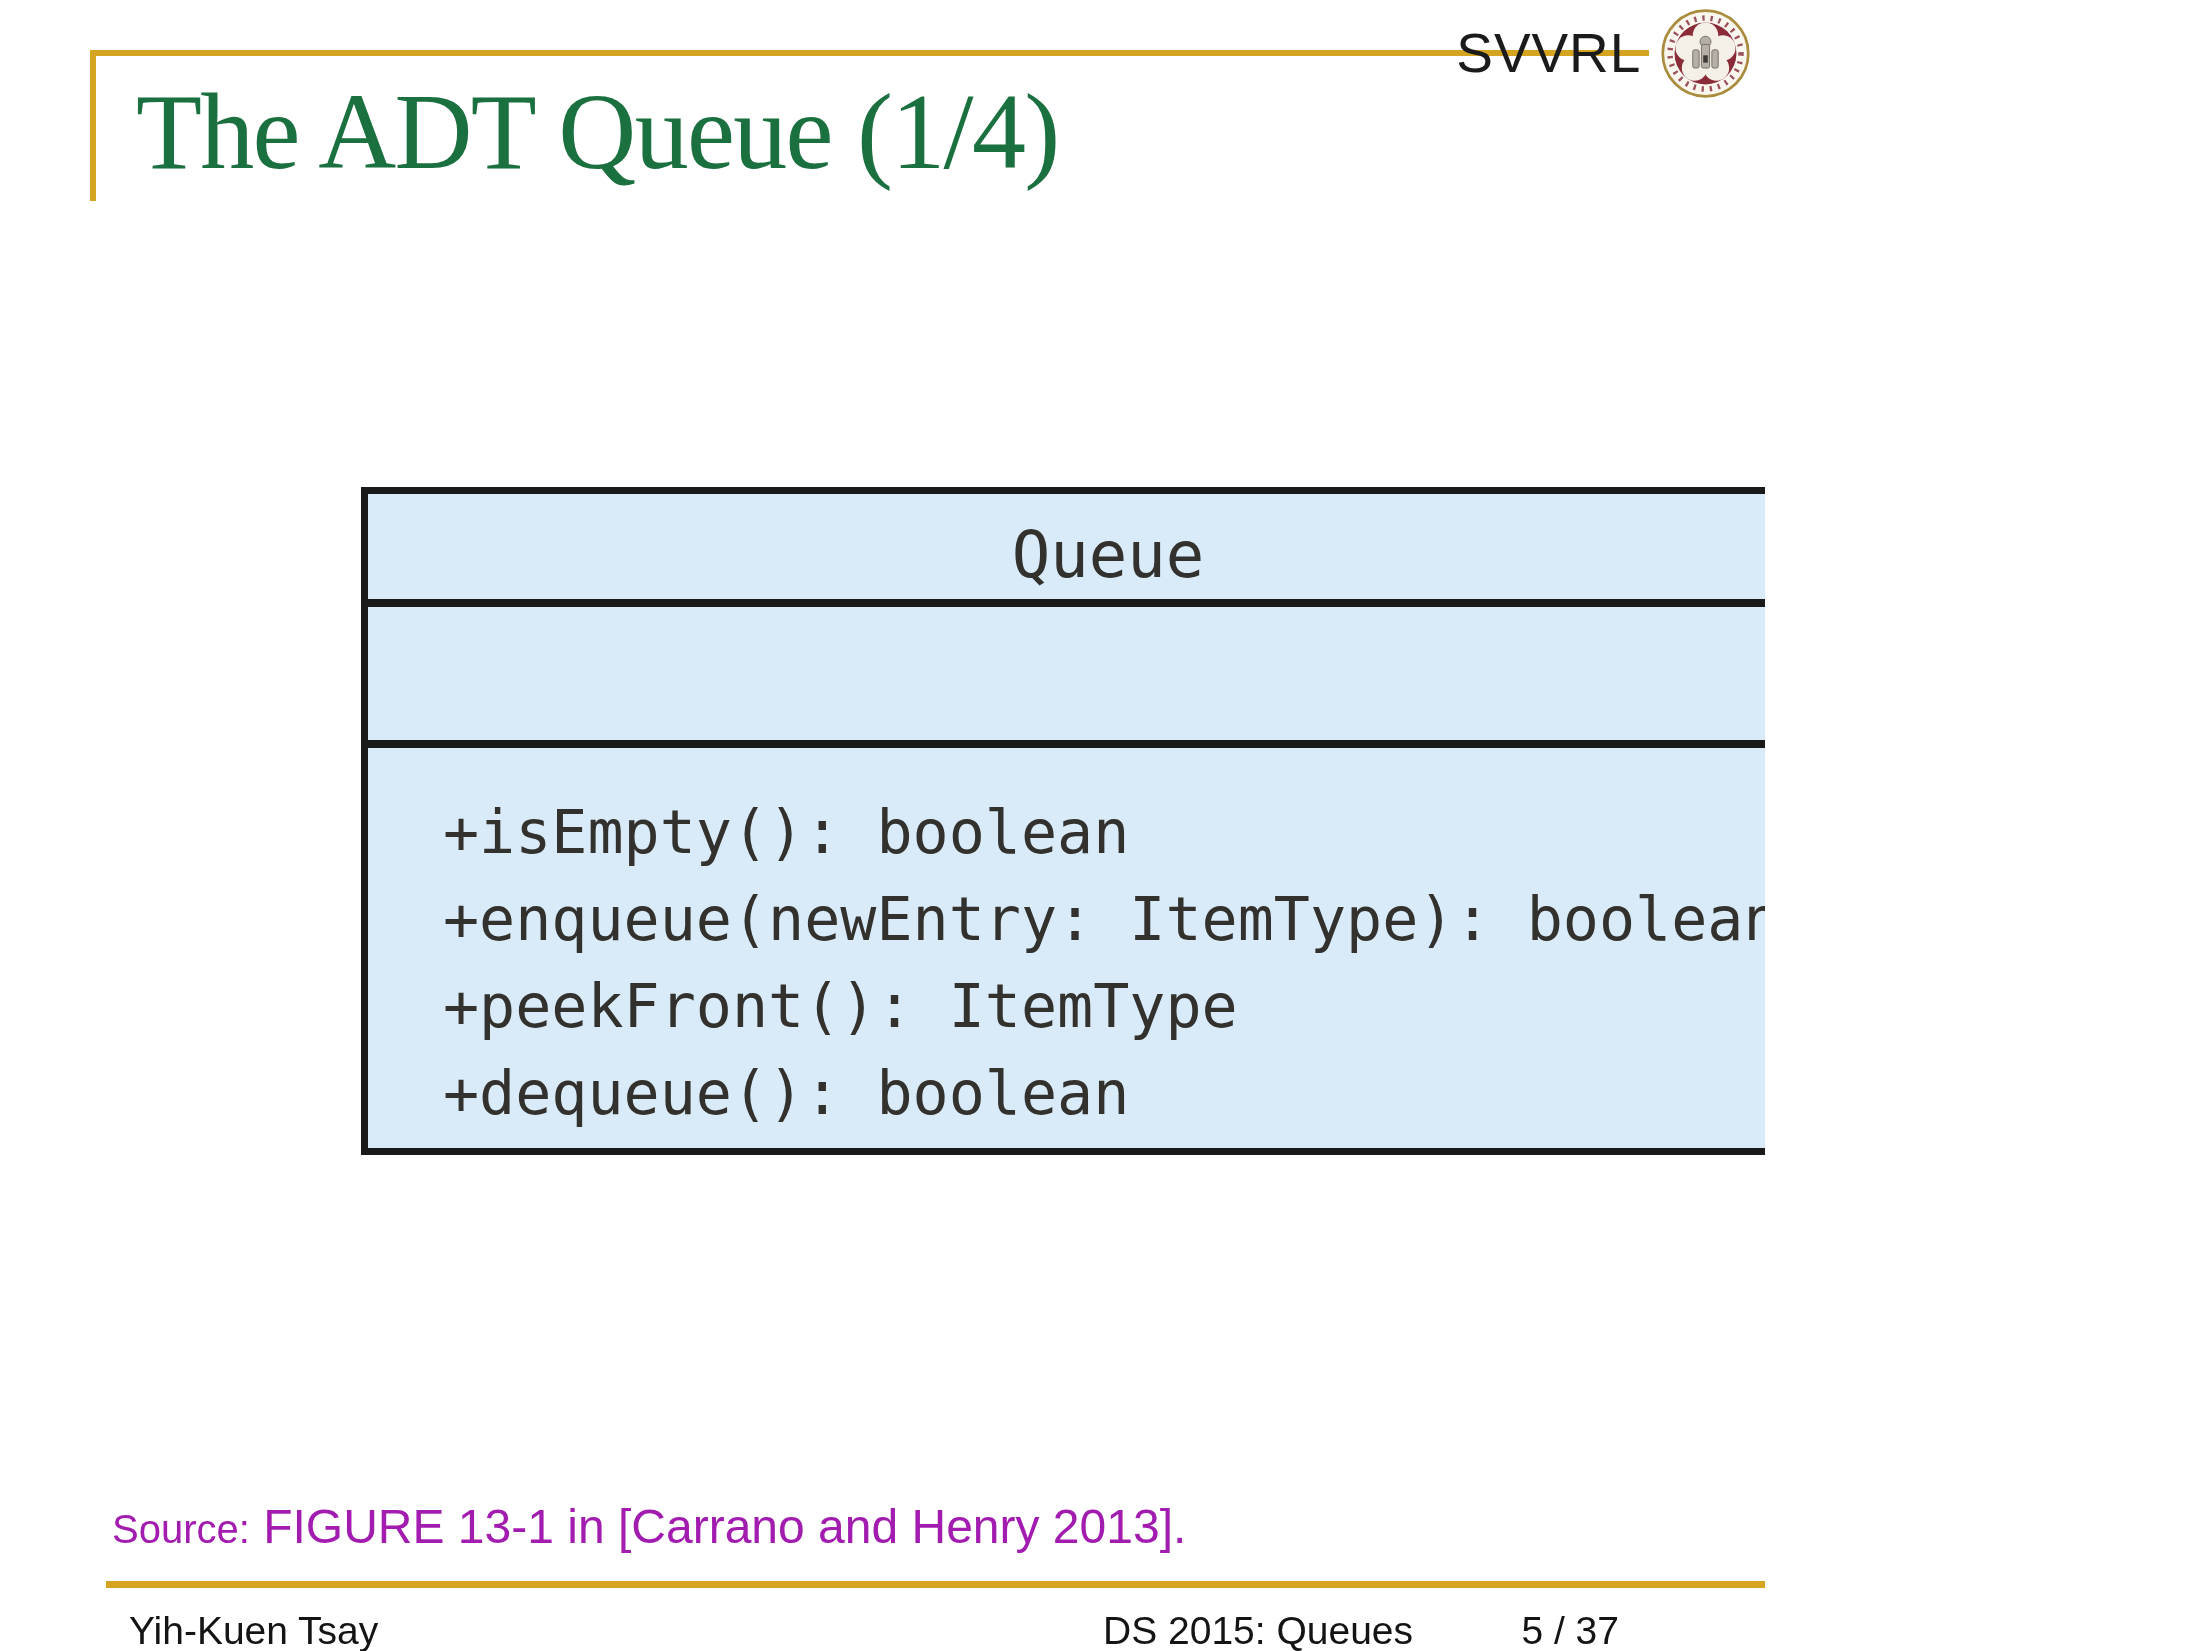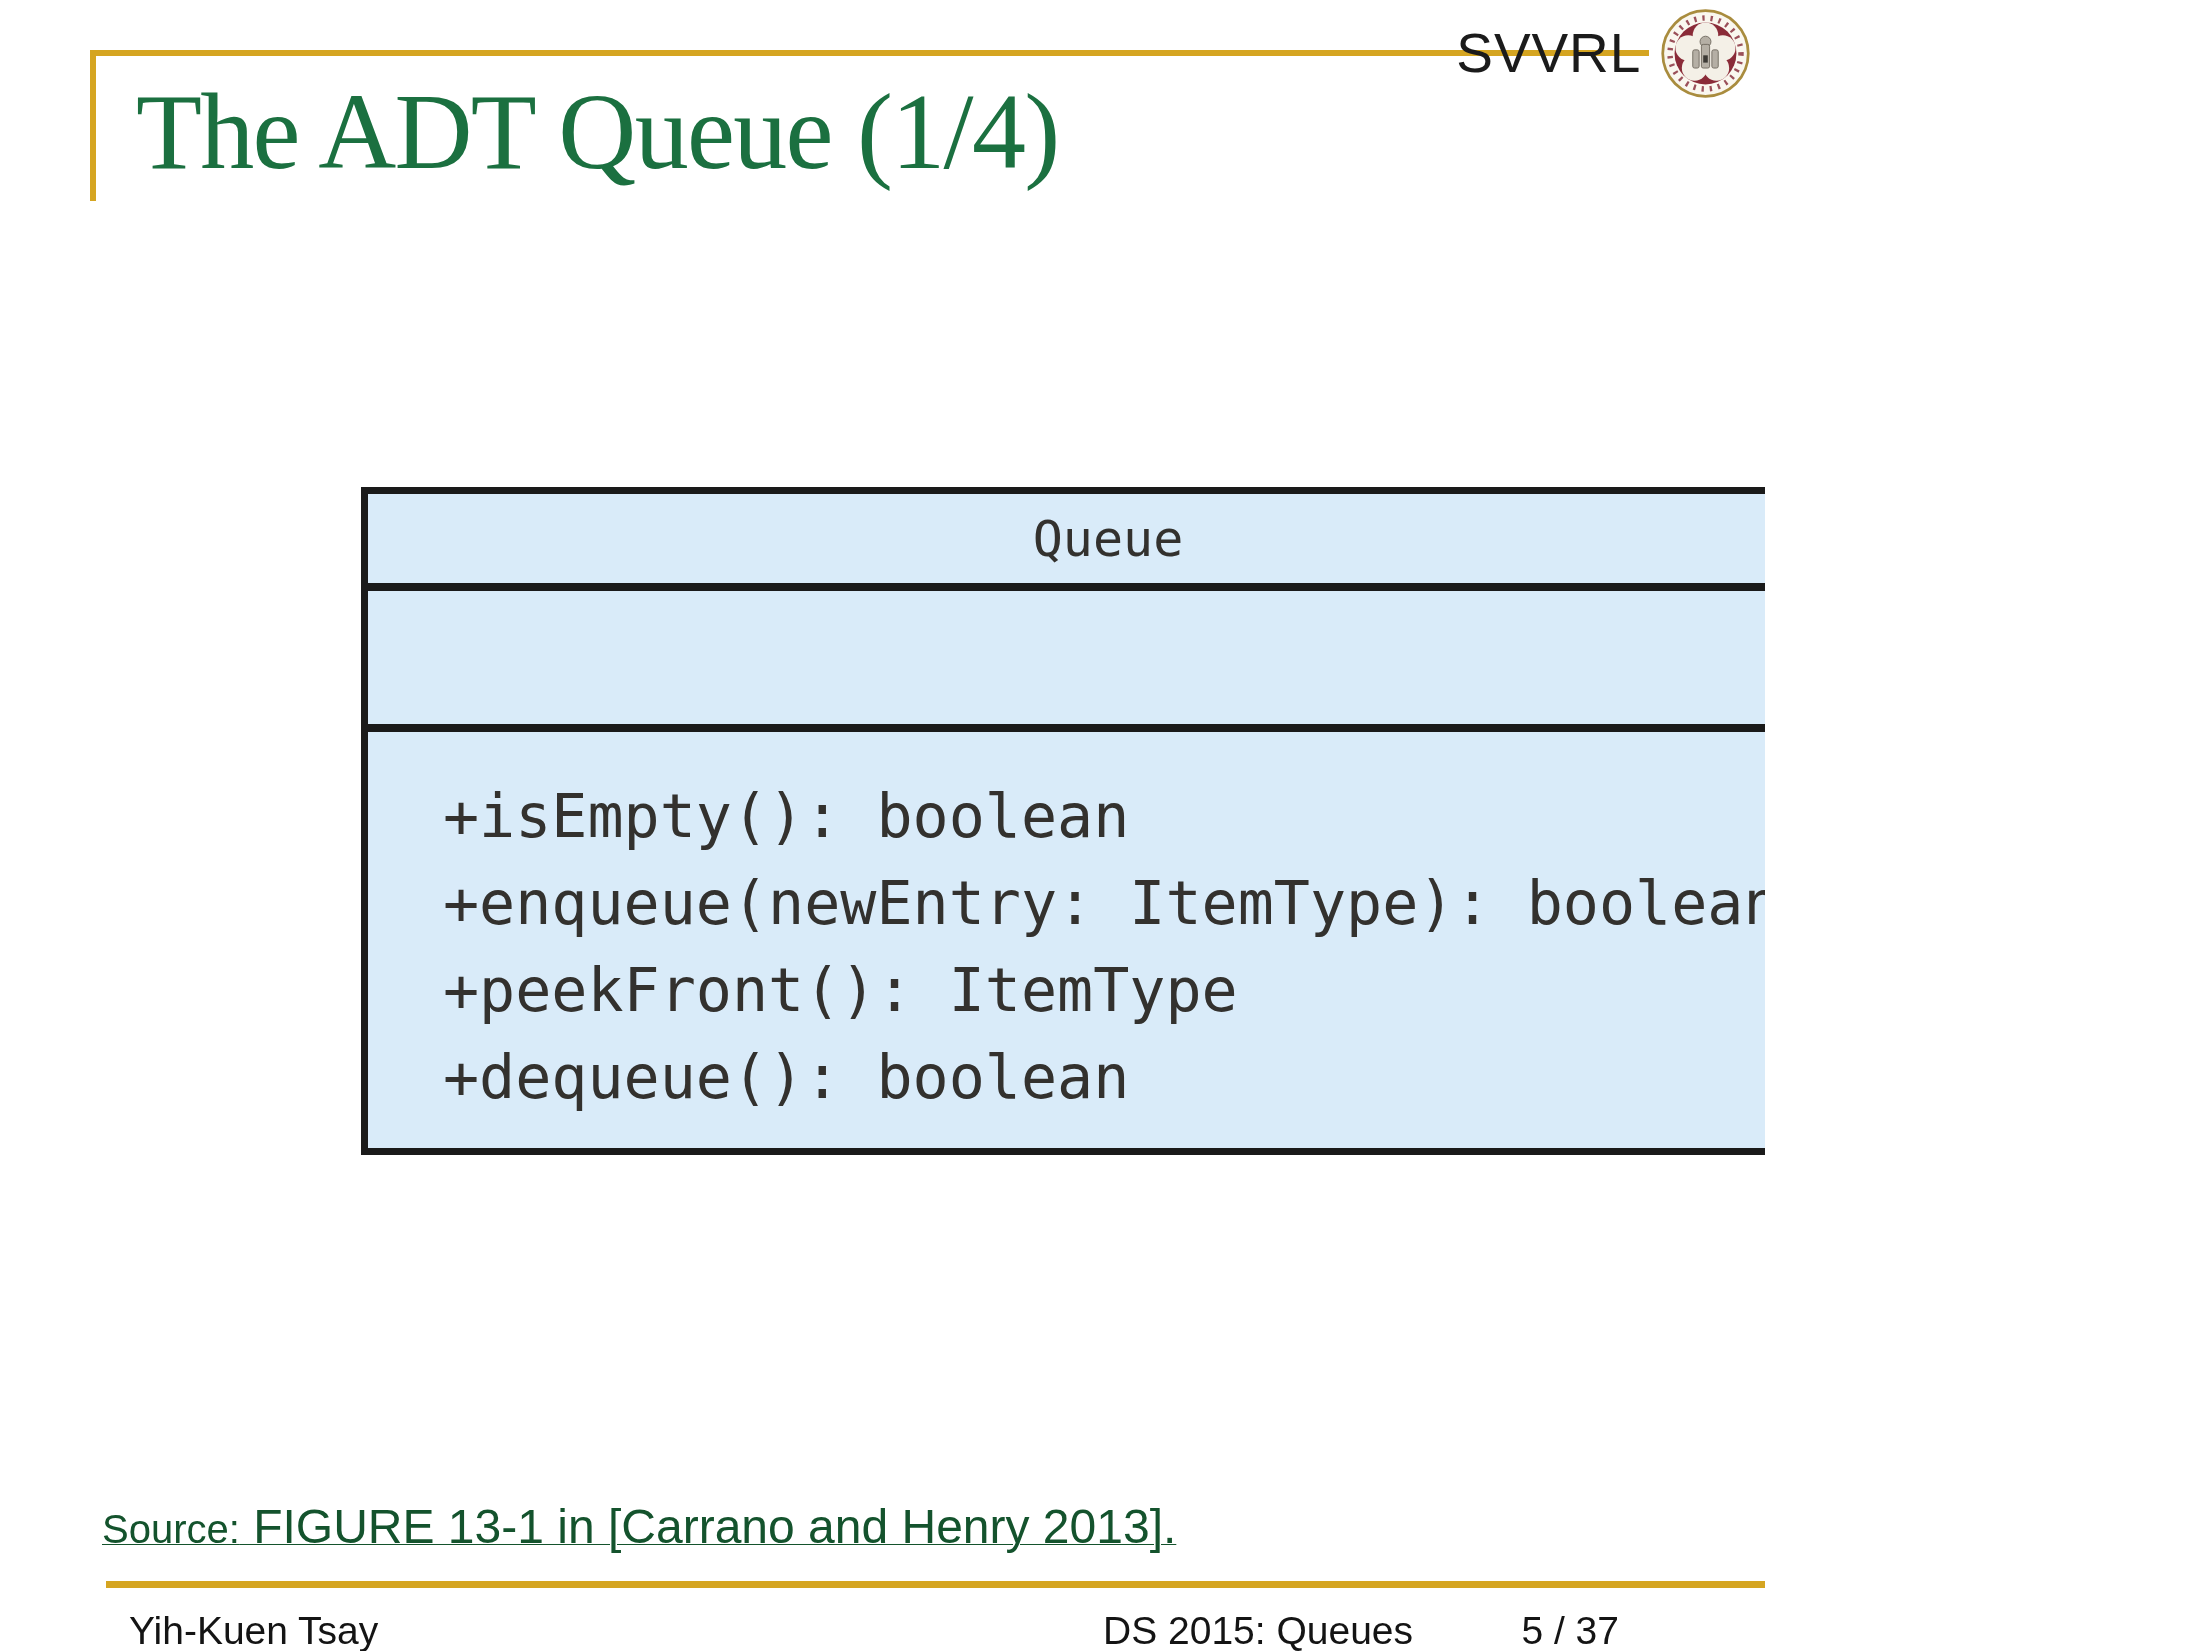--- a/index.html
+++ b/index.html
@@ -50,38 +50,39 @@
     background: #D9EBF9;
     border: 7.7px solid #1a1a1a;
     display: flex; flex-direction: column;
     font-family: "DejaVu Sans Mono", monospace;
     color: #33312E;
   }
   .uml-header {
     height: 89px; flex: none;
     border-bottom: 8.6px solid #1a1a1a;
     display: flex; align-items: center; justify-content: center;
-    font-size: 50px;
+    font-size: 64px;
+    margin-top: 16px;
   }
   .uml-attrs {
     height: 133px; flex: none;
     border-bottom: 8.6px solid #1a1a1a;
   }
   .uml-methods {
     flex: 1;
     padding: 41px 17px 0 75px;
   }
   .uml-method-line {
     font-size: 60px; line-height: 87px; white-space: nowrap;
   }
 
   
   .source-line {
-    position: absolute; left: 102px; top: 1499px;
-    white-space: nowrap; color: #14532d; text-decoration: underline;
+    position: absolute; left: 112px; top: 1499px;
+    white-space: nowrap; color: #a21caf;
   }
   .source-prefix { font-size: 40px; }
   .source-text { font-size: 48px; }
 
   
   .footer-rule {
     position: absolute; left: 106px; top: 1581px;
     width: 1982px; height: 6.9px; background: #D5A521;
   }
   .footer-author {

